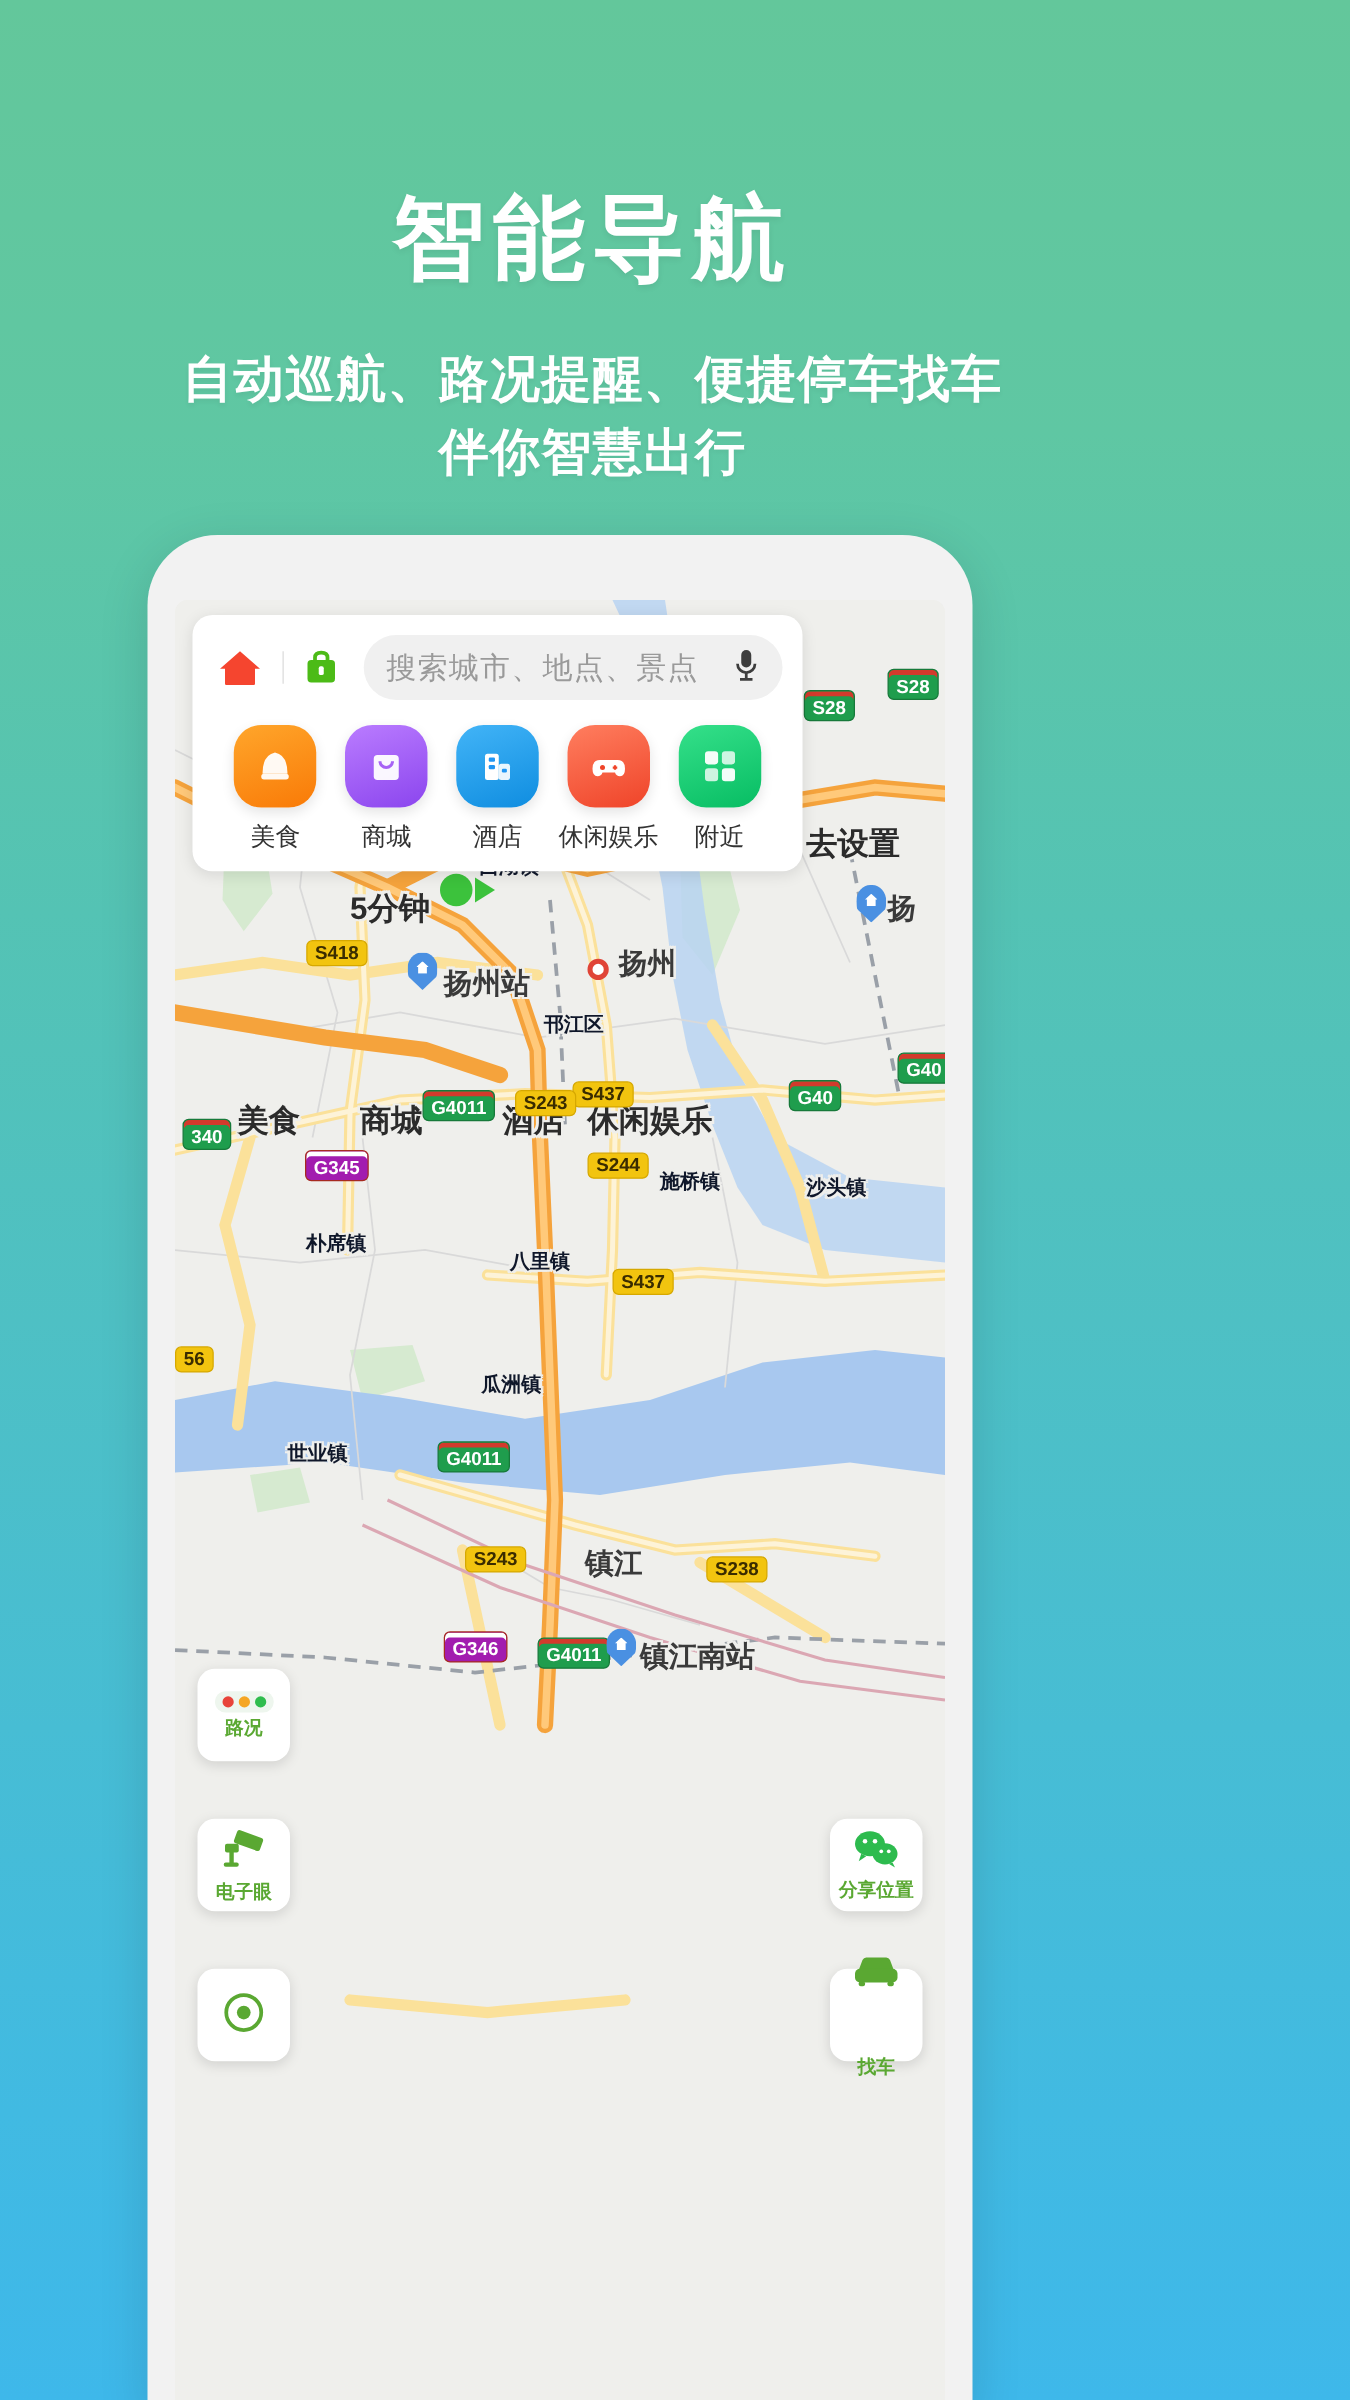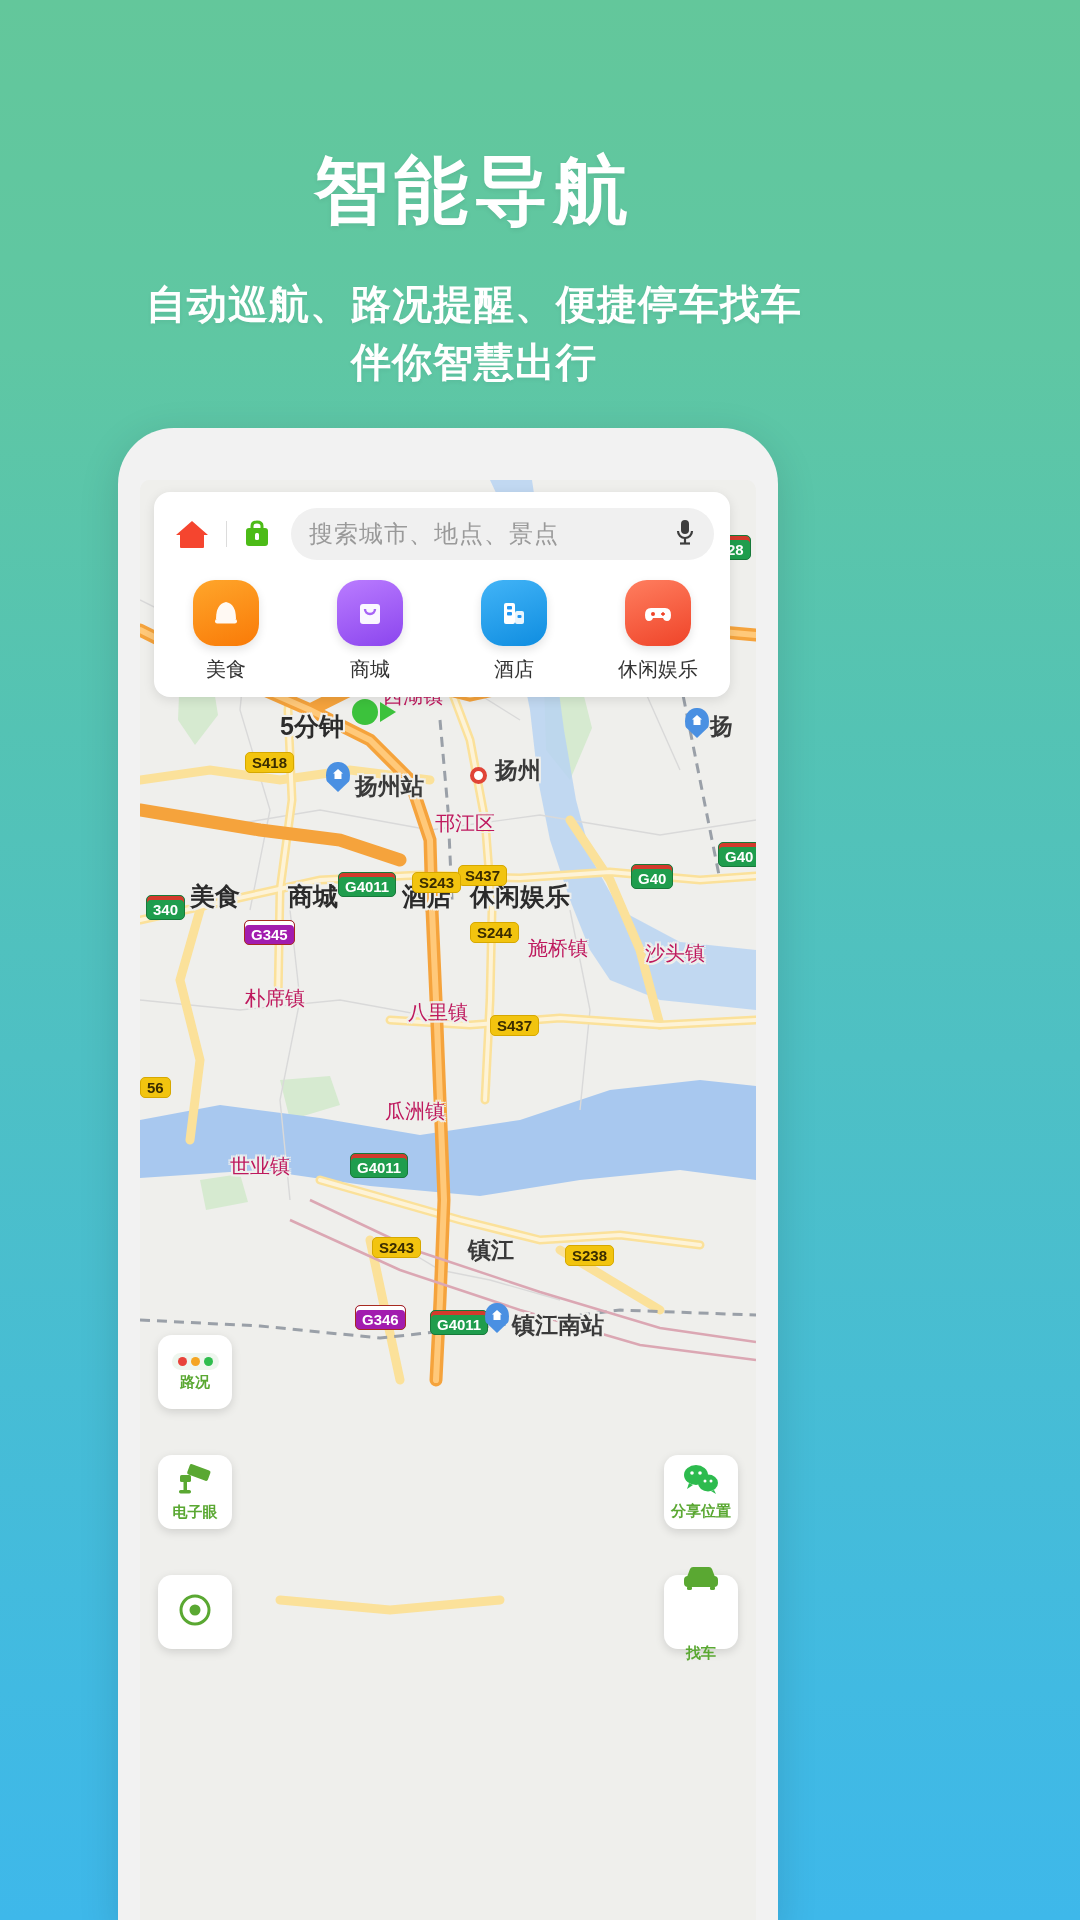--- a/index.html
+++ b/index.html
@@ -54,25 +54,26 @@
     overflow: hidden;
     background: #efefec;
   }
 
   
   .map { position: absolute; inset: 0; background: #efefec; }
   .map svg { position: absolute; left: 0; top: 0; }
 
   .maplabel {
     position: absolute;
-    font-size: 20px;
-    color: #be185d;
+    font-size: 16px;
+    color: #0f172a;
     white-space: nowrap;
     text-shadow: -2px 0 #efefec, 2px 0 #efefec, 0 -2px #efefec, 0 2px #efefec,
                  -2px -2px #efefec, 2px 2px #efefec, -2px 2px #efefec, 2px -2px #efefec;
+    font-weight: bold;
   }
   .maplabel.dark { color: #2b2b2b; font-weight: bold; font-size: 25px; }
   .maplabel.poi { color: #3a3a3a; font-weight: bold; font-size: 23px; }
 
   .shield {
     position: absolute;
     font-size: 15px;
     font-weight: bold;
     color: #3a2c00;
     background: #f2c40f;
@@ -98,21 +99,21 @@
     clip-path: polygon(50% 0, 100% 45%, 85% 45%, 85% 100%, 15% 100%, 15% 45%, 0 45%);
   }
   .dot-red { width: 17px; height: 17px; border-radius: 50%; border: 4px solid #e04437; background: #fff; }
 
   .car-marker { position: absolute; display: flex; align-items: center; gap: 2px; }
   .car-dot { width: 26px; height: 26px; border-radius: 50%; background: #3cc23c; }
   .car-arrow { width: 0; height: 0; border-left: 16px solid #3cc23c; border-top: 10px solid transparent; border-bottom: 10px solid transparent; }
 
   
   .topcard {
-    position: absolute; left: 14px; top: 12px; width: 576px;
+    position: absolute; left: 14px; top: 12px; width: 488px;
     background: #ffffff; border-radius: 16px;
     box-shadow: 0 3px 12px rgba(0,0,0,0.10);
     padding: 16px 16px 14px 16px;
   }
   .searchrow { display: flex; align-items: center; gap: 0; }
   .home-icon { width: 44px; display: flex; justify-content: center; }
   .divider { width: 1px; height: 26px; background: #dcdcdc; margin: 0 12px; }
   .bag-icon { width: 36px; display: flex; justify-content: center; }
   .searchbox {
     flex: 1; margin-left: 16px; height: 52px;
@@ -357,20 +358,31 @@
         <div class="cat">
           <span class="catIcon" style="background:linear-gradient(160deg,#ff7e5f,#ef4429)">
             <svg width="36" height="36" viewBox="0 0 36 36">
                 <path d="M11 13 h14 q6 0 6 7 q0 6 -4 6 q-3 0 -4 -3 h-10 q-1 3 -4 3 q-4 0 -4 -6 q0 -7 6 -7 Z" fill="#ffffff"></path>
                 <circle cx="13" cy="19" r="2" fill="#ef4429"></circle>
                 <path d="M23 17.2 v3.6 M21.2 19 h3.6" stroke="#ef4429" stroke-width="1.8"></path>
               </svg>
           </span>
           <span class="catLabel">休闲娱乐</span>
         </div>
+        <div class="cat">
+          <span class="catIcon" style="background:linear-gradient(160deg,#35e08a,#07bd63)">
+            <svg width="34" height="34" viewBox="0 0 34 34">
+                <rect x="5" y="5" width="10.5" height="10.5" rx="2.6" fill="#ffffff" opacity="0.95"></rect>
+                <rect x="18.5" y="5" width="10.5" height="10.5" rx="2.6" fill="#ffffff" opacity="0.78"></rect>
+                <rect x="5" y="18.5" width="10.5" height="10.5" rx="2.6" fill="#ffffff" opacity="0.78"></rect>
+                <rect x="18.5" y="18.5" width="10.5" height="10.5" rx="2.6" fill="#ffffff" opacity="0.95"></rect>
+              </svg>
+          </span>
+          <span class="catLabel">附近</span>
+        </div>
       </div>
     </div>
 
     <div class="fab" style="left:18px; top:855px;">
       <span class="trafficlight">
         <span class="tl" style="background:#e8443a"></span>
         <span class="tl" style="background:#f5a623"></span>
         <span class="tl" style="background:#2fbd4e"></span>
       </span>
       <span class="lbl">路况</span>

